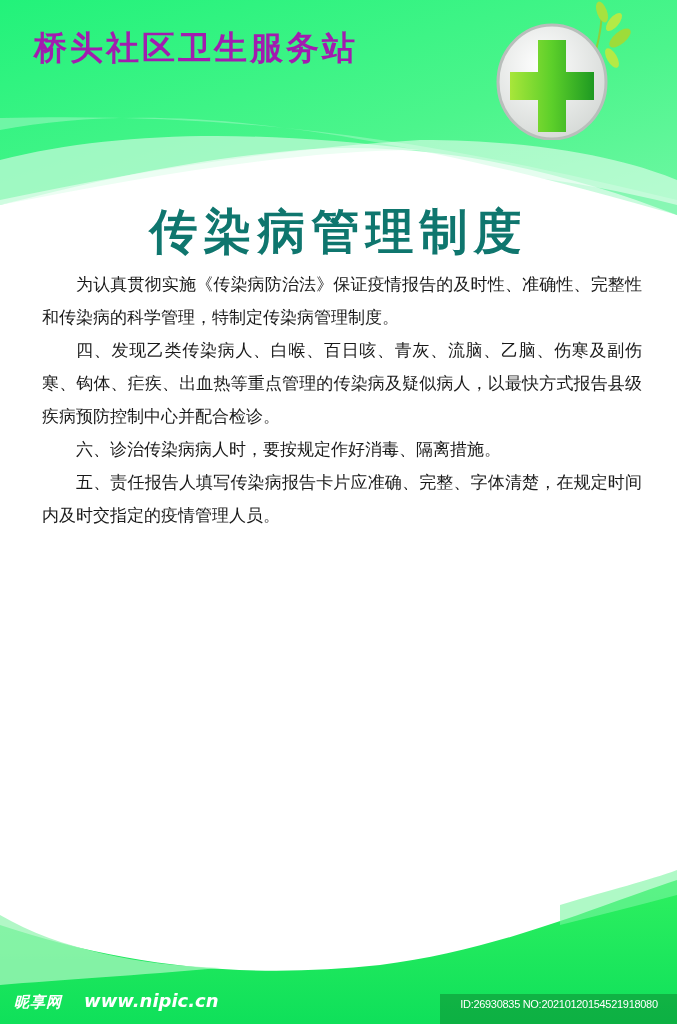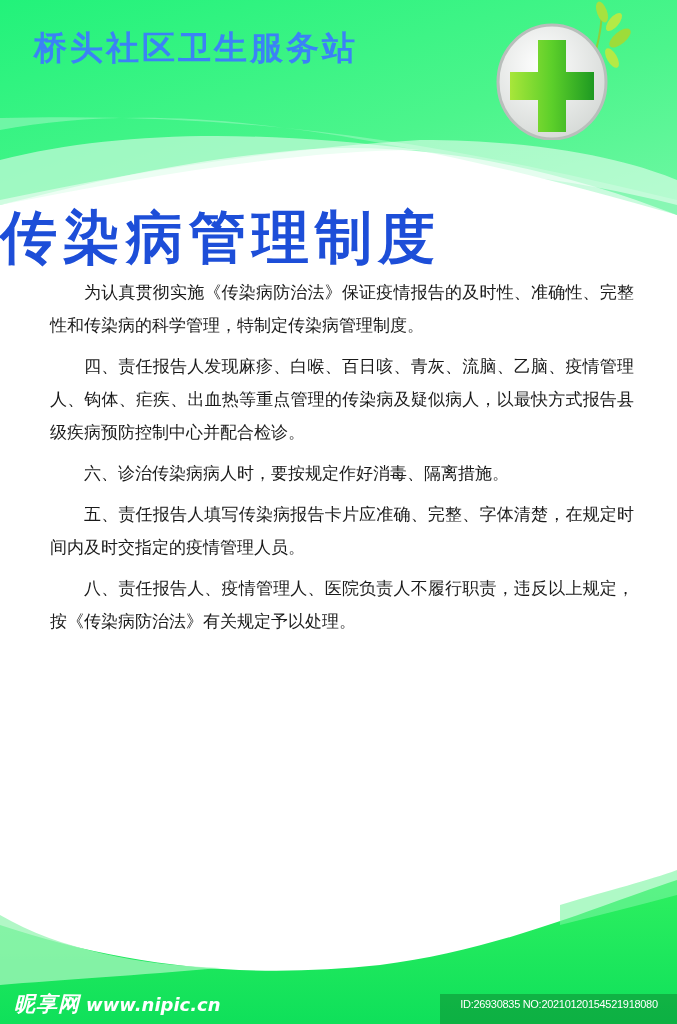--- a/index.html
+++ b/index.html
@@ -5,54 +5,54 @@
   html, body { margin: 0; padding: 0; }
   body {
     width: 677px; height: 1024px; overflow: hidden; position: relative;
     background: #ffffff;
     font-family: "DejaVu Sans", "Liberation Sans", sans-serif;
   }
   .poster { position: absolute; left: 0; top: 0; width: 677px; height: 1024px; overflow: hidden; }
   .bg-svg { position: absolute; left: 0; top: 0; }
   .header-title {
     position: absolute; left: 34px; top: 26px;
-    font-size: 33px; font-weight: bold; color: #3b82f6; letter-spacing: 3px;
+    font-size: 33px; font-weight: bold; color: #a21caf; letter-spacing: 3px;
     font-family: "DejaVu Sans", sans-serif;
   }
   .badge { position: absolute; left: 484px; top: 0; width: 160px; height: 140px; }
   .main-title {
-    position: absolute; left: 0; width: 677px; top: 200px; text-align: left;
-    font-size: 57px; font-weight: bold; color: #1d4ed8; letter-spacing: 6px;
+    position: absolute; left: 0; width: 677px; top: 200px; text-align: center;
+    font-size: 48px; font-weight: bold; color: #0f766e; letter-spacing: 6px;
     font-family: "DejaVu Sans", sans-serif;
   }
   .body-text {
     position: absolute; left: 42px; top: 268px; width: 600px;
     font-size: 17px; line-height: 33px; color: #1a1a1a;
     font-family: "DejaVu Sans", sans-serif;
     text-align: justify;
   }
-  .body-text p { margin: 8px; text-indent: 2em; }
+  .body-text p { margin: 0; text-indent: 2em; }
   .slogan {
     position: absolute; left: 484px; top: 979px;
     font-size: 20px; color: #ffffff; letter-spacing: 1px; opacity: 0.95;
     font-family: "DejaVu Sans", sans-serif;
   }
   .watermark-id {
     position: absolute; left: 440px; top: 994px; width: 238px; height: 36px;
     background: rgba(10,120,40,0.45); color: #ffffff;
     font-size: 11px; line-height: 20px; text-align: center; letter-spacing: -0.3px;
     font-family: "Liberation Sans", sans-serif;
   }
   .nipic-logo {
     position: absolute; left: 14px; top: 990px;
     color: #ffffff; font-weight: bold; font-style: italic;
     font-family: "DejaVu Sans", sans-serif;
   }
-  .nipic-logo .cn { font-size: 21px; letter-spacing: 1px; }
-  .nipic-logo .url { font-size: 18px; margin-left: 6px; }
+  .nipic-logo .cn { font-size: 15px; letter-spacing: 1px; }
+  .nipic-logo .url { font-size: 18px; margin-left: 22px; }
 </style>
 </head>
 <body>
 
 <div class="poster">
 
   <svg class="bg-svg" width="677" height="1024" viewBox="0 0 677 1024">
     <defs>
       <linearGradient id="hdr" x1="0" y1="0" x2="1" y2="1">
         <stop offset="0" stop-color="#22f27a"></stop>
@@ -97,24 +97,23 @@
       <ellipse cx="128" cy="58" rx="5" ry="11" fill="#b4ea46" transform="rotate(-30 128 58)"></ellipse>
     </g>
     <ellipse cx="68" cy="82" rx="54" ry="57" fill="url(#disc)" stroke="#b9bebb" stroke-width="3"></ellipse>
     <path d="M54,40 h28 v32 h28 v28 h-28 v32 h-28 v-32 h-28 v-28 h28 Z" fill="url(#cross)" rx="4"></path>
   </svg>
 
   <div class="main-title">传染病管理制度</div>
 
   <div class="body-text">
     <p>为认真贯彻实施《传染病防治法》保证疫情报告的及时性、准确性、完整性和传染病的科学管理，特制定传染病管理制度。</p>
-    <p>四、责任报告人发现麻疹、白喉、百日咳、青灰、流脑、乙脑、疫情管理人、钩体、疟疾、出血热等重点管理的传染病及疑似病人，以最快方式报告县级疾病预防控制中心并配合检诊。</p>
+    <p>四、发现乙类传染病人、白喉、百日咳、青灰、流脑、乙脑、伤寒及副伤寒、钩体、疟疾、出血热等重点管理的传染病及疑似病人，以最快方式报告县级疾病预防控制中心并配合检诊。</p>
     <p>六、诊治传染病病人时，要按规定作好消毒、隔离措施。</p>
     <p>五、责任报告人填写传染病报告卡片应准确、完整、字体清楚，在规定时间内及时交指定的疫情管理人员。</p>
-    <p>八、责任报告人、疫情管理人、医院负责人不履行职责，违反以上规定，按《传染病防治法》有关规定予以处理。</p>
   </div>
 
   <div class="nipic-logo">
     <span class="cn">昵享网</span><span class="url">www.nipic.cn</span>
   </div>
 
   <div class="watermark-id">ID:26930835 NO:20210120154521918080</div>
 </div>
 
 </body></html>

